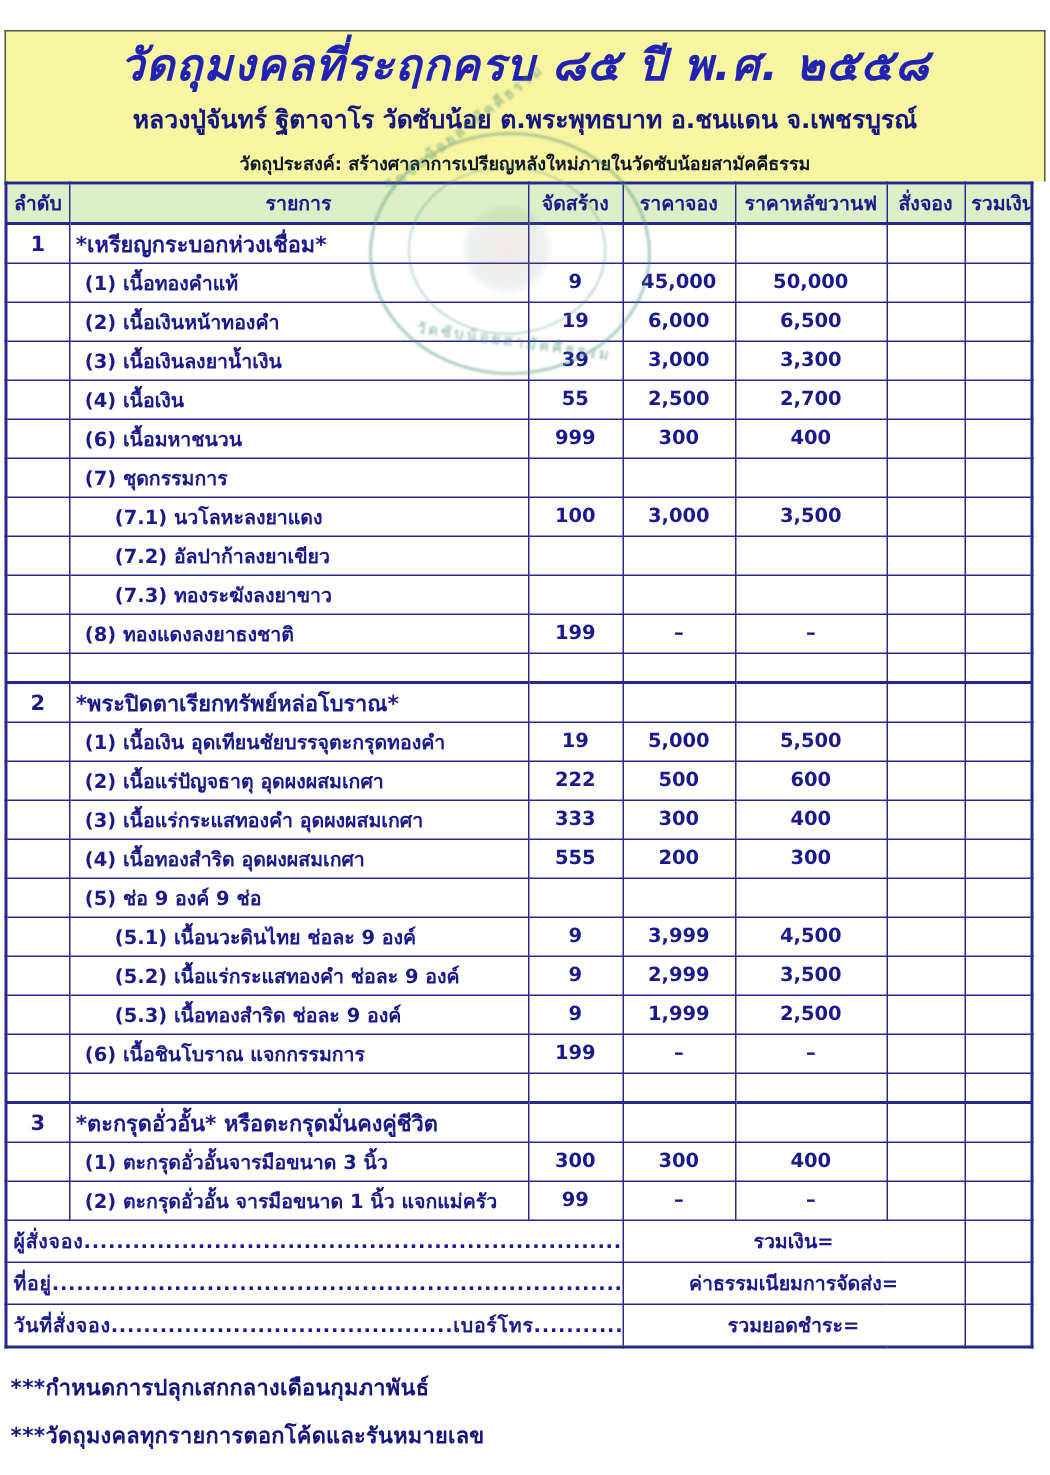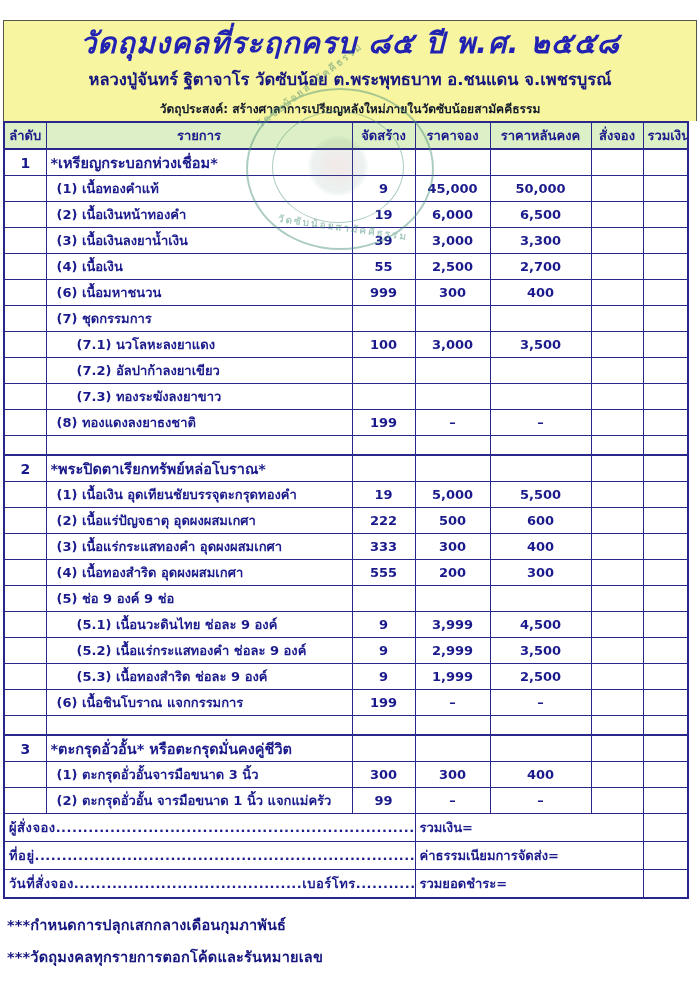--- a/index.html
+++ b/index.html
@@ -57,21 +57,21 @@
   tr.section .cell-no{text-align:center;font-size:14px;}
   tr.section .cell-name{font-size:14.5px;}
   tr.item .cell-name{padding-left:10px;}
   tr.subitem .cell-name{padding-left:30px;}
   td.num{text-align:center;font-size:13.5px;}
   tr.spacer td{height:18px;}
 
   
   tfoot td{height:27px;background:#ffffff;font-size:13.5px;}
   tfoot .dotted{padding-left:6px;letter-spacing:0.5px;white-space:nowrap;overflow:hidden;}
-  tfoot .flabel{text-align:left;padding-right:10px;font-size:14px;}
+  tfoot .flabel{text-align:center;padding-right:10px;font-size:14px;}
 
   
   .notes{margin-top:14px;padding-left:4px;}
   .note-line{
     font-size:14.5px;font-weight:bold;color:#15157e;
     margin-bottom:9px;letter-spacing:0.2px;
   }
 
   
   .seal{
@@ -126,21 +126,21 @@
       <col class="c-after">
         <col class="c-order">
         <col class="c-total">
     </colgroup>
     <thead>
       <tr>
         <th>ลำดับ</th>
         <th>รายการ</th>
         <th>จัดสร้าง</th>
         <th>ราคาจอง</th>
-        <th>ราคาหลันคงค</th>
+        <th>ราคาหลัขวานฟ</th>
         <th>สั่งจอง</th>
         <th>รวมเงิน</th>
       </tr>
     </thead>
     <tbody id="rows">
         <tr class="section">
           <td class="cell-no">1</td>
           <td class="cell-name">*เหรียญกระบอกห่วงเชื่อม*</td>
           <td class="num"></td>
           <td class="num"></td>

